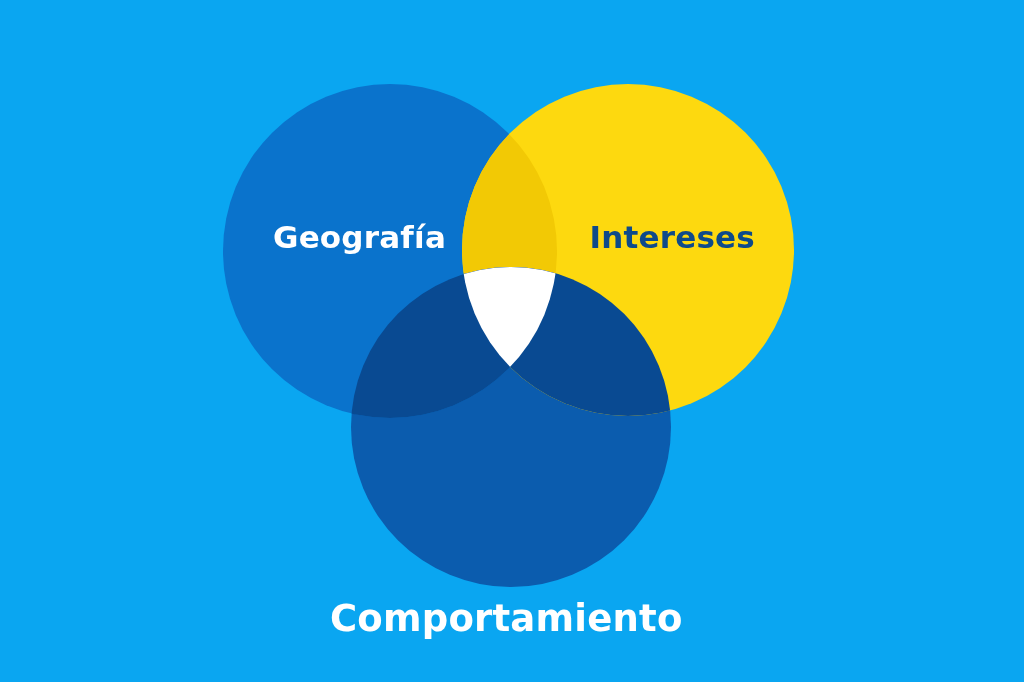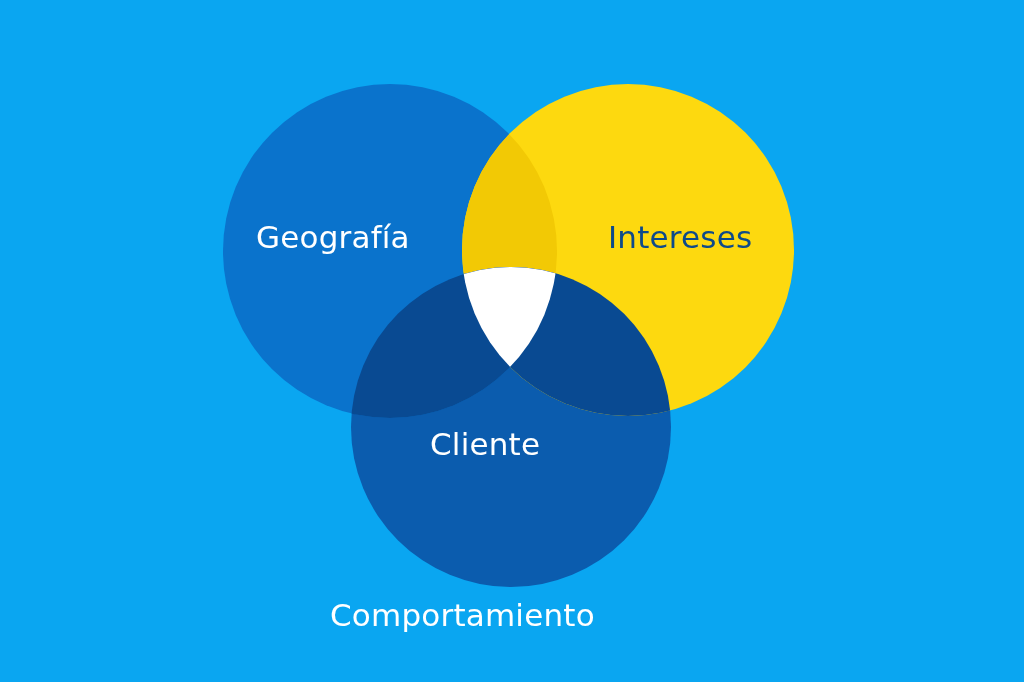--- a/index.html
+++ b/index.html
@@ -1,23 +1,23 @@
 <!DOCTYPE html>
 <html><head>
 <meta charset="utf-8">
 <style>
   html, body { margin: 0; padding: 0; }
   body { width: 1024px; height: 682px; overflow: hidden; background: #0aa6f1; font-family: "DejaVu Sans", sans-serif; }
   #stage { position: relative; width: 1024px; height: 682px; }
   svg { position: absolute; left: 0; top: 0; }
-  .label { position: absolute; font-weight: normal; white-space: nowrap; text-align: left; letter-spacing: 0.2px; }
+  .label { position: absolute; font-weight: bold; white-space: nowrap; text-align: right; letter-spacing: 0.2px; }
   #lbl-geo { left: 256px; top: 219px; width: 190px; font-size: 31px; color: #ffffff; }
-  #lbl-int { left: 579px; top: 219px; width: 176px; font-size: 31px; color: #0e4a8a; margin-left: 29px; }
+  #lbl-int { left: 579px; top: 219px; width: 176px; font-size: 31px; color: #0e4a8a; }
   #lbl-ideal { left: 430px; top: 424px; width: 170px; font-size: 31px; line-height: 40px; color: #ffffff; }
-  #lbl-comp { left: 330px; top: 597px; width: 352px; font-size: 31px; color: #ffffff; }
+  #lbl-comp { left: 330px; top: 597px; width: 352px; font-size: 37px; color: #ffffff; }
 </style>
 </head>
 <body>
 
 <div id="stage">
   <svg width="1024" height="682" viewBox="0 0 1024 682">
     <defs>
       <clipPath id="clipGeo">
           <circle cx="390" cy="251" r="167"></circle>
         </clipPath>
@@ -45,16 +45,15 @@
 
       <g clip-path="url(#clipGeo)">
         <circle cx="628" cy="250" r="166" fill="#ffffff"></circle>
       </g>
     </g>
   </svg>
 
   <div id="lbl-geo" class="label">Geografía</div>
   <div id="lbl-int" class="label">Intereses</div>
   <div id="lbl-ideal" class="label">
-    <div>Cliente</div>
   </div>
   <div id="lbl-comp" class="label">Comportamiento</div>
 </div>
 
 </body></html>

